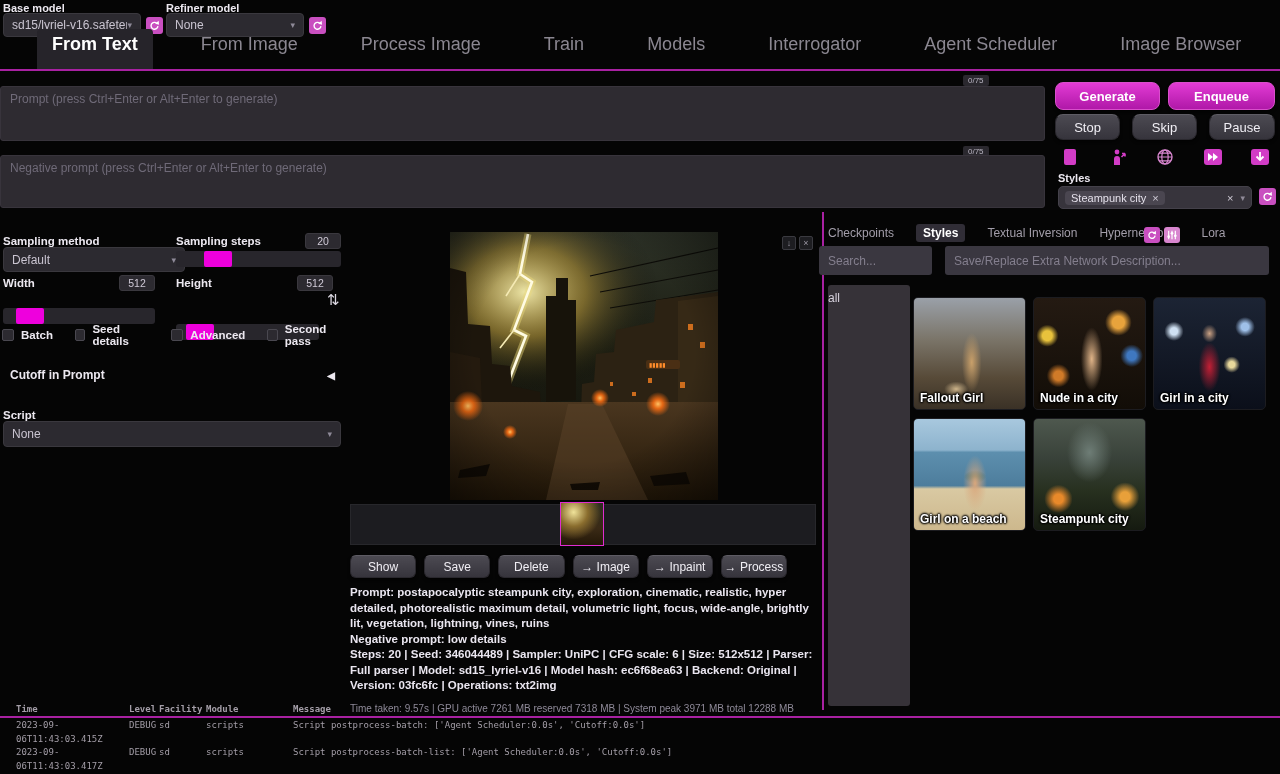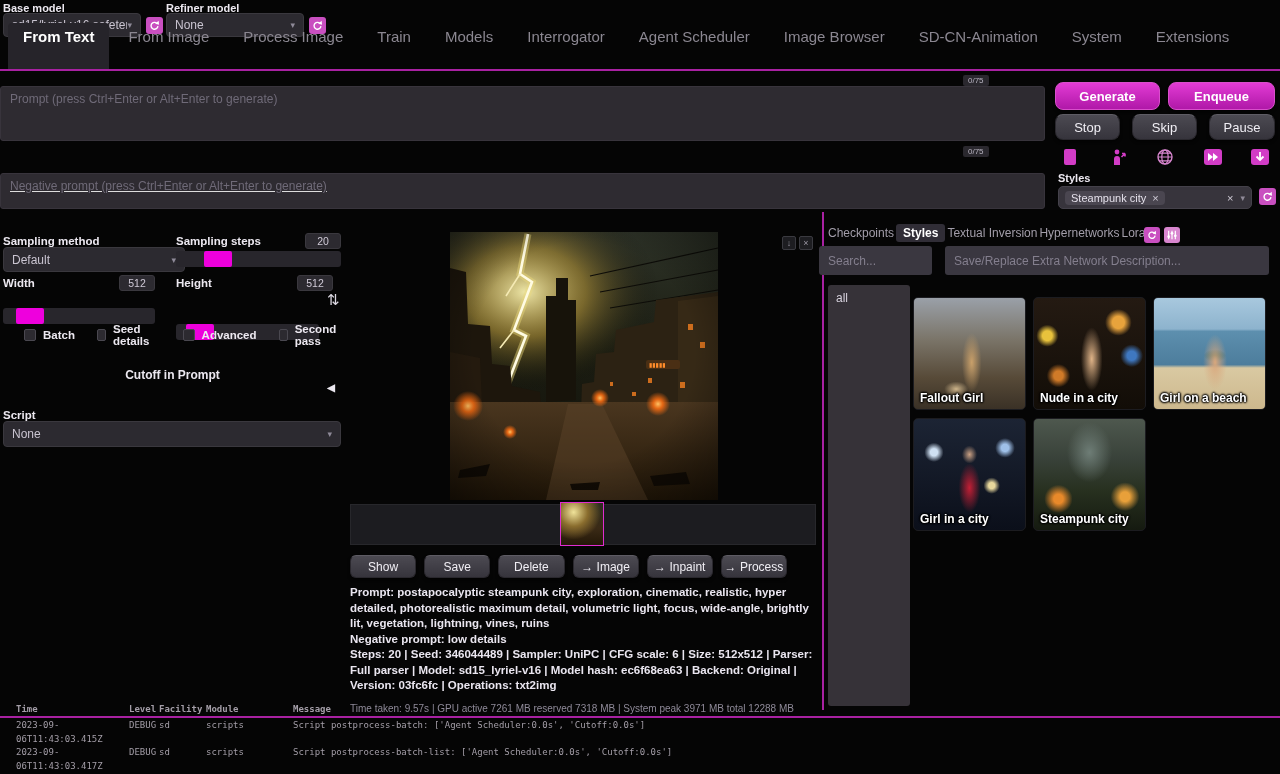--- a/index.html
+++ b/index.html
@@ -12,21 +12,21 @@
   .fld-label { font-size:11px; font-weight:bold; color:#ece8f0; }
   .dd { background:#2c2a30; border:1px solid #3a383e; border-radius:4px; color:#c9c4d0;
         font-size:12px; display:flex; align-items:center; padding:0 8px; cursor:pointer; }
   .dd .caret { margin-left:auto; color:#8f8a98; font-size:9px; }
   .icon-btn { background:#c94fc0; border:none; border-radius:3px; width:17px; height:17px;
               display:flex; align-items:center; justify-content:center; cursor:pointer; }
 
   
   .tabbar { display:flex; align-items:flex-end; gap:4px; border-bottom:2px solid #a821a2;
             padding-left:8px; height:27px; }
-  .tab { color:#8b8791; font-size:15px; padding:5px 15px 24px; cursor:pointer; white-space:nowrap; }
+  .tab { color:#8b8791; font-size:18px; padding:5px 15px 14px; cursor:pointer; white-space:nowrap;margin-left:29px; }
   .tab.active { background:#26242a; color:#ffffff; border-radius:4px 4px 0 0; font-weight:bold; }
 
   
   .counter { background:#2a282e; color:#b8b4c0; font-size:8px; padding:1px 5px; border-radius:2px; }
   textarea.prompt { width:1045px; background:#2e2b31; border:1px solid #38343c; border-radius:3px;
             color:#ddd; font-size:12px; padding:5px 9px; resize:none;
             font-family:"Liberation Sans", sans-serif; }
   textarea.prompt::placeholder { color:#6f6a78; }
 
   
@@ -45,48 +45,48 @@
   .chip { background:#4a4650; border-radius:4px; color:#e4e0ea; font-size:11px; padding:1px 6px;
             display:flex; align-items:center; gap:6px; }
   .chip .x, .sel-x { color:#cfcbd6; font-size:11px; cursor:pointer; }
 
   
   .setting-label { font-size:11.5px; font-weight:bold; color:#ece8f0; }
   .num-box { background:#2c2a30; border:1px solid #3a383e; border-radius:3px; color:#cfc9d6;
             font-size:10.5px; text-align:center; width:36px; height:16px; line-height:15px; cursor:text; }
   .slider { background:#28262c; border-radius:3px; height:16px; position:relative; cursor:pointer; }
   .slider .handle { position:absolute; top:0; height:16px; background:#ee00dd; border-radius:2px; }
-  .cb-row { display:flex; gap:22px; padding-left:24px; }
+  .cb-row { display:flex; gap:22px; padding-left:2px; }
   .cb-item { display:flex; align-items:center; gap:7px; cursor:pointer; }
   .cb-box { width:12px; height:12px; background:#2c2a30; border:1px solid #4a4850; border-radius:2px; }
   .cb-label { font-size:11.5px; font-weight:bold; color:#ece8f0; }
   .accordion { display:flex; align-items:center; font-size:12px; font-weight:bold; color:#ece8f0;
-            cursor:pointer;flex-direction:column; }
+            cursor:pointer; }
 
   
   .viewer-icon { width:14px; height:14px; background:#1d1d21; border:1px solid #3a3a40;
             border-radius:2px; color:#9a96a2; font-size:9px; display:flex; align-items:center;
             justify-content:center; cursor:pointer; }
   .thumb-strip { background:#1c1c20; border:1px solid #27272b; }
   .thumb-sel { border:1px solid #e02cd0; cursor:pointer;
             background: radial-gradient(circle at 30% 22%, #f0e39a 0%, #8a6d2e 32%, rgba(0,0,0,0) 62%),
                         linear-gradient(180deg,#2c2e20 0%, #3a2a16 60%, #241808 100%); }
   .gal-btn { height:23px; border-radius:6px; font-size:12px; flex:1; }
   .info-line { font-size:11.5px; color:#eae6f0; line-height:15.5px; font-weight:bold; }
   .info-sub { font-size:10px; color:#8f8a99; }
 
   
-  .net-tabs { display:flex; align-items:center; gap:2px; }
+  .net-tabs { display:flex; align-items:center; gap:22px; }
   .net-tab { font-size:12px; color:#a39eaa; cursor:pointer; white-space:nowrap; }
   .net-tab.active { background:#302d36; color:#fff; padding:2px 7px; border-radius:3px; font-weight:bold; }
   .net-input { background:#3a3740; border:none; border-radius:3px; color:#cfc9d6; font-size:12px;
             padding:0 9px; font-family:"Liberation Sans", sans-serif; }
   .net-input::placeholder { color:#847f8e; }
   .folder-list { background:#363238; border-radius:3px; color:#d6d1dc; font-size:12px; }
-  .folder-item { padding:6px 8px; cursor:pointer; }
+  .folder-item { padding:6px 0; cursor:pointer; }
   .cards { display:grid; grid-template-columns:repeat(3,113px); gap:8px 7px; }
   .card { width:113px; height:113px; border-radius:5px; position:relative; overflow:hidden;
             cursor:pointer; border:1px solid #1c1c20; background:#222; }
   .card-img { position:absolute; inset:0; }
   .card-title { position:absolute; left:6px; bottom:4px; color:#fff; font-size:12px; font-weight:bold;
             text-shadow:0 1px 2px #000, 1px 0 2px #000, -1px 0 2px #000, 0 -1px 2px #000; }
   .k-fallout-girl .card-img { background:
       radial-gradient(ellipse 14px 42px at 52% 58%, #c9a06a 0%, rgba(0,0,0,0) 70%),
       radial-gradient(ellipse 16px 10px at 38% 82%, #cdb48a 0%, rgba(0,0,0,0) 75%),
       linear-gradient(180deg,#9aa0a8 0%, #7a7468 38%, #574a38 72%, #3a3126 100%); }
@@ -163,21 +163,21 @@
       <div class="tab">Image Browser</div>
       <div class="tab">SD-CN-Animation</div>
       <div class="tab">System</div>
       <div class="tab">Extensions</div>
   </div>
 
   <div class="abs counter" style="left:963px; top:75px;">0/75</div>
   <textarea class="abs prompt" style="left: 0px; top: 86px; height: 55px;" placeholder="Prompt (press Ctrl+Enter or Alt+Enter to generate)"></textarea>
 
   <div class="abs counter" style="left:963px; top:146px;">0/75</div>
-  <textarea class="abs prompt" style="left: 0px; top: 173px; height: 36px; text-decoration: underline;" placeholder="Negative prompt (press Ctrl+Enter or Alt+Enter to generate)"></textarea>
+  <textarea class="abs prompt" style="left: 0px; top: 155px; height: 53px;" placeholder="Negative prompt (press Ctrl+Enter or Alt+Enter to generate)"></textarea>
 
   <button class="abs btn-magenta" style="left:1055px; top:82px; width:105px; height:28px;">Generate</button>
   <button class="abs btn-magenta" style="left:1168px; top:82px; width:107px; height:28px;">Enqueue</button>
   <button class="abs btn-gray" style="left:1055px; top:114px; width:65px; height:26px;">Stop</button>
   <button class="abs btn-gray" style="left:1132px; top:114px; width:65px; height:26px;">Skip</button>
   <button class="abs btn-gray" style="left:1209px; top:114px; width:66px; height:26px;">Pause</button>
 
   <div class="abs" style="left:1055px; top:146px; width:220px; display:flex; justify-content:space-between;">
     <div class="mini-act">
       <svg width="16" height="18" viewBox="0 0 16 18">
@@ -408,28 +408,28 @@
       <div class="card k-fallout-girl">
         <div class="card-img"></div>
         <div class="card-title">Fallout Girl</div>
       </div>
 
       <div class="card k-nude-in-a-city">
         <div class="card-img"></div>
         <div class="card-title">Nude in a city</div>
       </div>
 
+      <div class="card k-girl-in-a-city">
+        <div class="card-img"></div>
+        <div class="card-title">Girl in a city</div>
+      </div>
+
       <div class="card k-girl-on-a-beach">
         <div class="card-img"></div>
         <div class="card-title">Girl on a beach</div>
-      </div>
-
-      <div class="card k-girl-in-a-city">
-        <div class="card-img"></div>
-        <div class="card-title">Girl in a city</div>
       </div>
 
       <div class="card k-steampunk-city">
         <div class="card-img"></div>
         <div class="card-title">Steampunk city</div>
       </div>
 
   </div>
 
   <div class="abs log-grid log-head" style="left:0; top:703px; width:1280px;">

